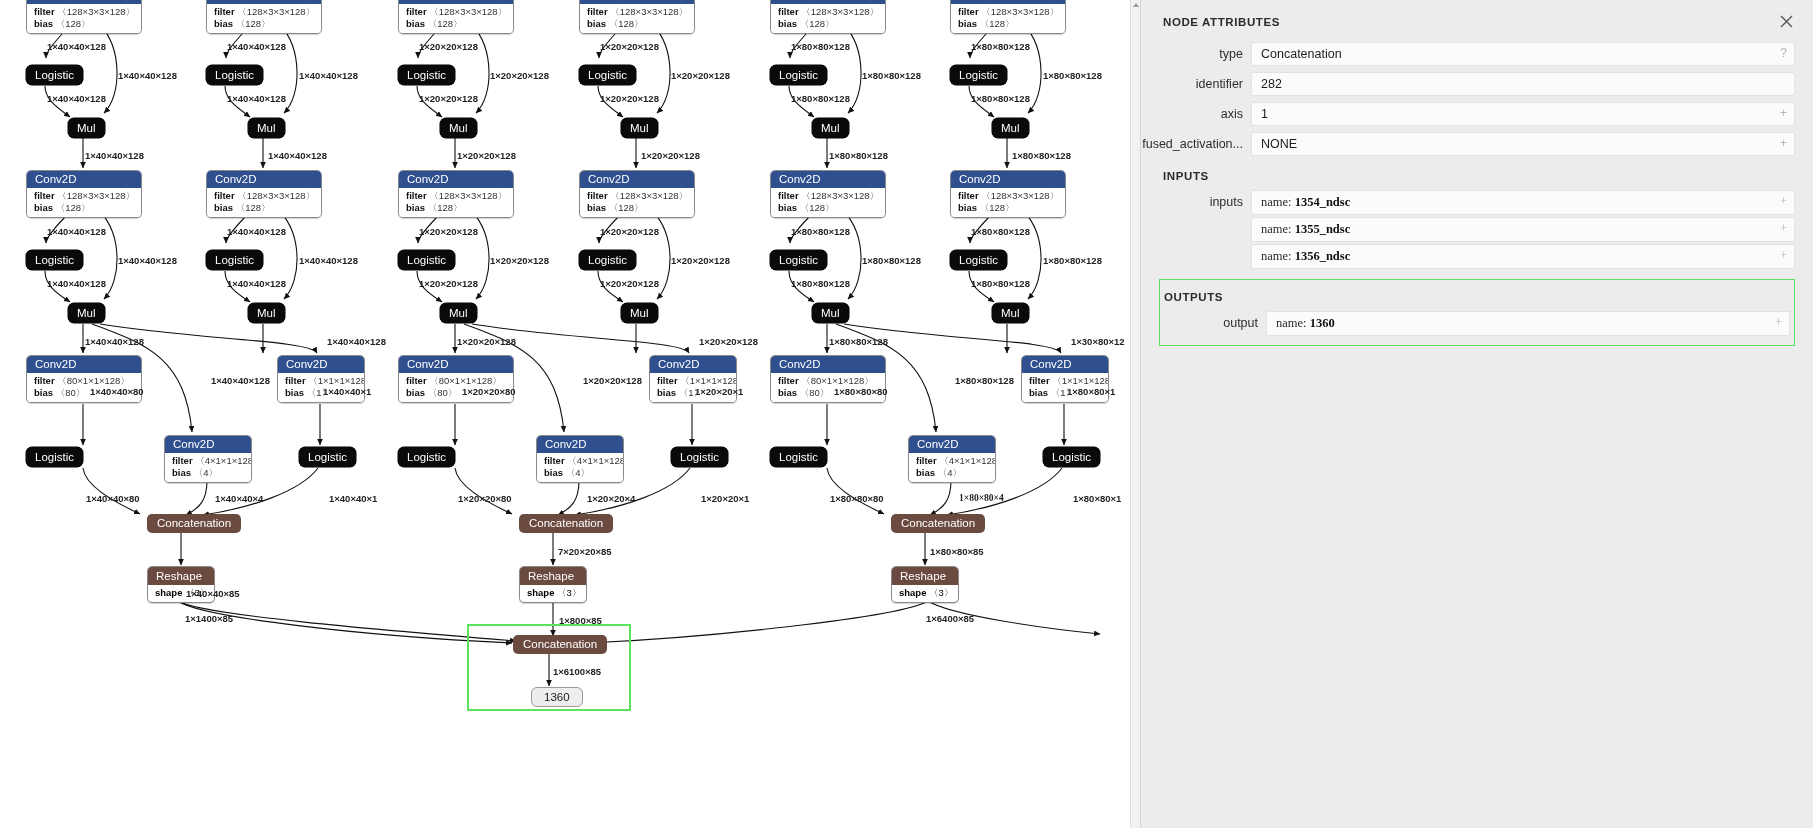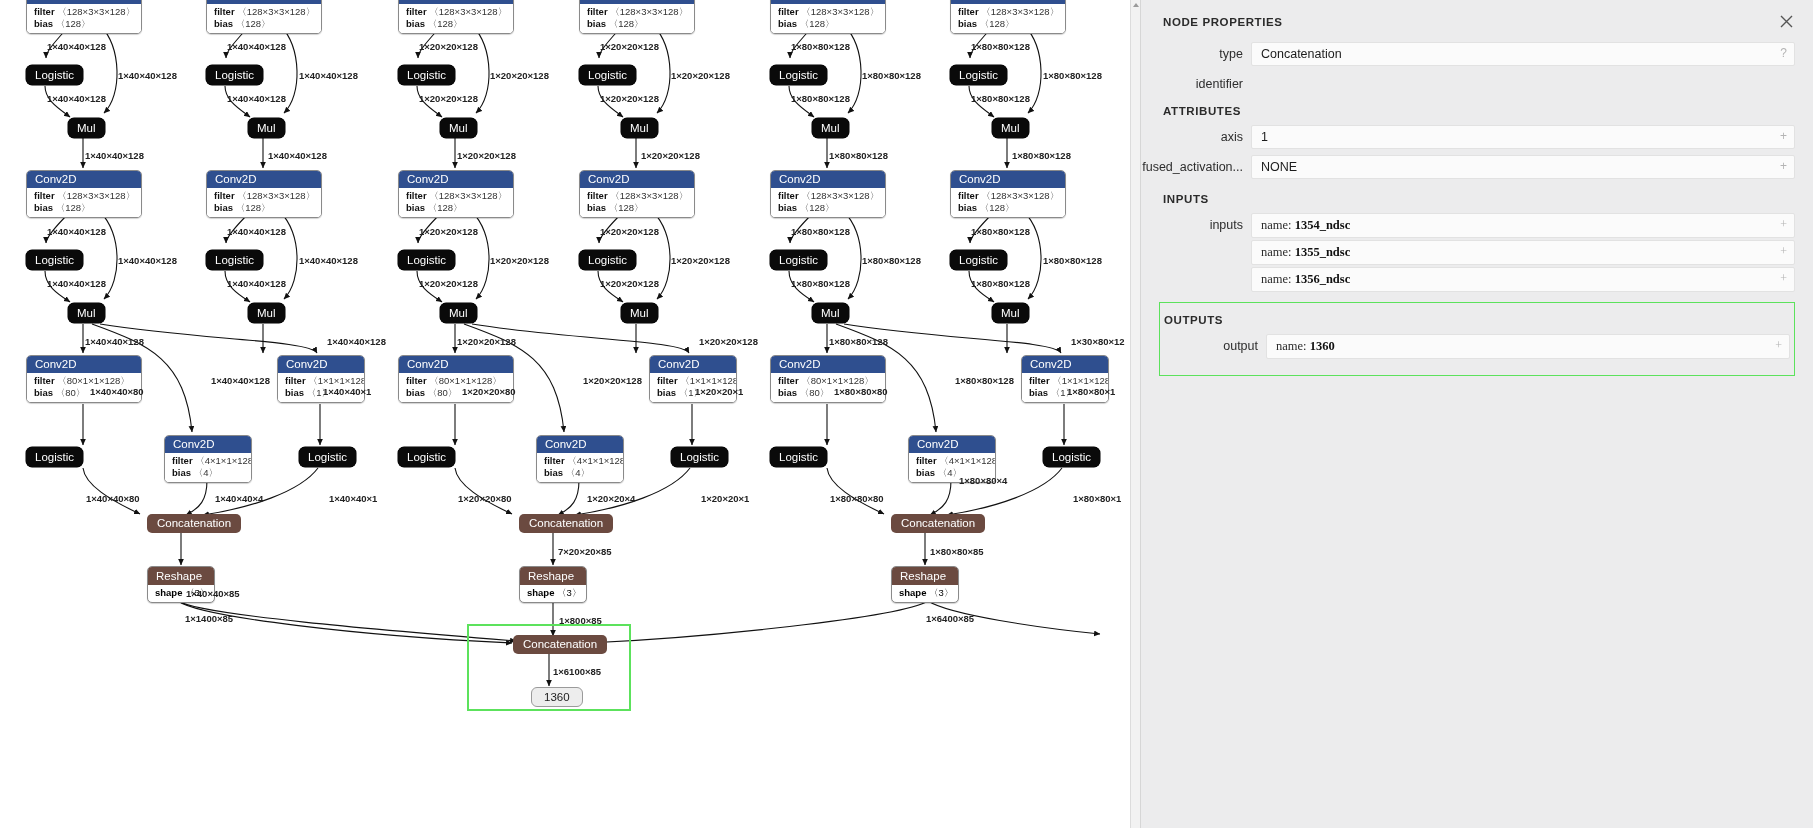--- a/index.html
+++ b/index.html
@@ -209,21 +209,21 @@
   }
   .prop-value .nm { color: #2a2a2a; }
   .prop-value .nm b { font-weight: bold; color: #111; }
 
   .prop-stack { flex: 1; font-family: Liberation Serif, serif; }
   .prop-stack .prop-value { margin-bottom: 2px; }
 
   .outputs-box {
     margin: 6px 18px 0 18px;
     border: 1px solid #5ce25c;
-    padding: 4px 0 10px 0;
+    padding: 4px 0 3px 0;
     background: transparent;
   }
   .outputs-box .group-title { padding-left: 4px; padding-top: 7px; }
   .outputs-box .prop-row { padding-right: 4px; }
   .outputs-box .prop-label { width: 106px; min-width: 106px; }
 </style>
 </head>
 <body>
 
 <div id="app">
@@ -603,21 +603,21 @@
       <div class="elabel" style="left:791px; top:93px;">1×80×80×128</div>
       <div class="elabel" style="left:829px; top:150px;">1×80×80×128</div>
       <div class="elabel" style="left:791px; top:226px;">1×80×80×128</div>
       <div class="elabel" style="left:862px; top:255px;">1×80×80×128</div>
       <div class="elabel" style="left:791px; top:278px;">1×80×80×128</div>
       <div class="elabel" style="left:829px; top:336px;">1×80×80×128</div>
       <div class="elabel" style="left:834px; top:386px;">1×80×80×80</div>
       <div class="elabel" style="left:955px; top:375px;">1×80×80×128</div>
       <div class="elabel" style="left:1067px; top:386px;">1×80×80×1</div>
       <div class="elabel" style="left:830px; top:493px;">1×80×80×80</div>
-      <div class="elabel" style="left:959px; top:475px;">1×80×80×4</div>
+      <div class="elabel" style="left:959px; top:493px;font-family:Liberation Serif, serif;">1×80×80×4</div>
       <div class="elabel" style="left:1073px; top:493px;">1×80×80×1</div>
       <div class="elabel" style="left:930px; top:546px;">1×80×80×85</div>
       <div class="elabel" style="left:926px; top:613px;">1×6400×85</div>
 
       <div class="elabel" style="left:971px; top:41px;">1×80×80×128</div>
       <div class="elabel" style="left:1043px; top:70px;">1×80×80×128</div>
       <div class="elabel" style="left:971px; top:93px;">1×80×80×128</div>
       <div class="elabel" style="left:1012px; top:150px;">1×80×80×128</div>
       <div class="elabel" style="left:971px; top:226px;">1×80×80×128</div>
       <div class="elabel" style="left:1043px; top:255px;">1×80×80×128</div>
@@ -630,40 +630,40 @@
   </div>
 
   <div id="vscroll">
     <div class="arrow"></div>
     <div class="thumb"></div>
   </div>
 
   <div id="panel">
 
     <div class="panel-head">
-      <div class="panel-title">NODE PROPERTIES</div>
+      <div class="panel-title">NODE ATTRIBUTES</div>
       <div class="close-btn">
         <svg width="13" height="13" viewBox="0 0 13 13" aria-hidden="true">
           <path d="M1,1 L12,12 M12,1 L1,12" stroke="#555" stroke-width="1.4" fill="none"></path>
         </svg>
       </div>
     </div>
 
     <div class="prop-row">
       <div class="prop-label">type</div>
       <div class="prop-value">
         <span>Concatenation</span>
         <span class="aff">?</span>
       </div>
     </div>
     <div class="prop-row">
       <div class="prop-label">identifier</div>
+      <div class="prop-value">282</div>
     </div>
 
-    <div class="group-title">ATTRIBUTES</div>
 
     <div class="prop-row">
       <div class="prop-label">axis</div>
       <div class="prop-value">
         <span>1</span>
         <span class="aff">+</span>
       </div>
     </div>
     <div class="prop-row">
       <div class="prop-label">fused_activation...</div>

